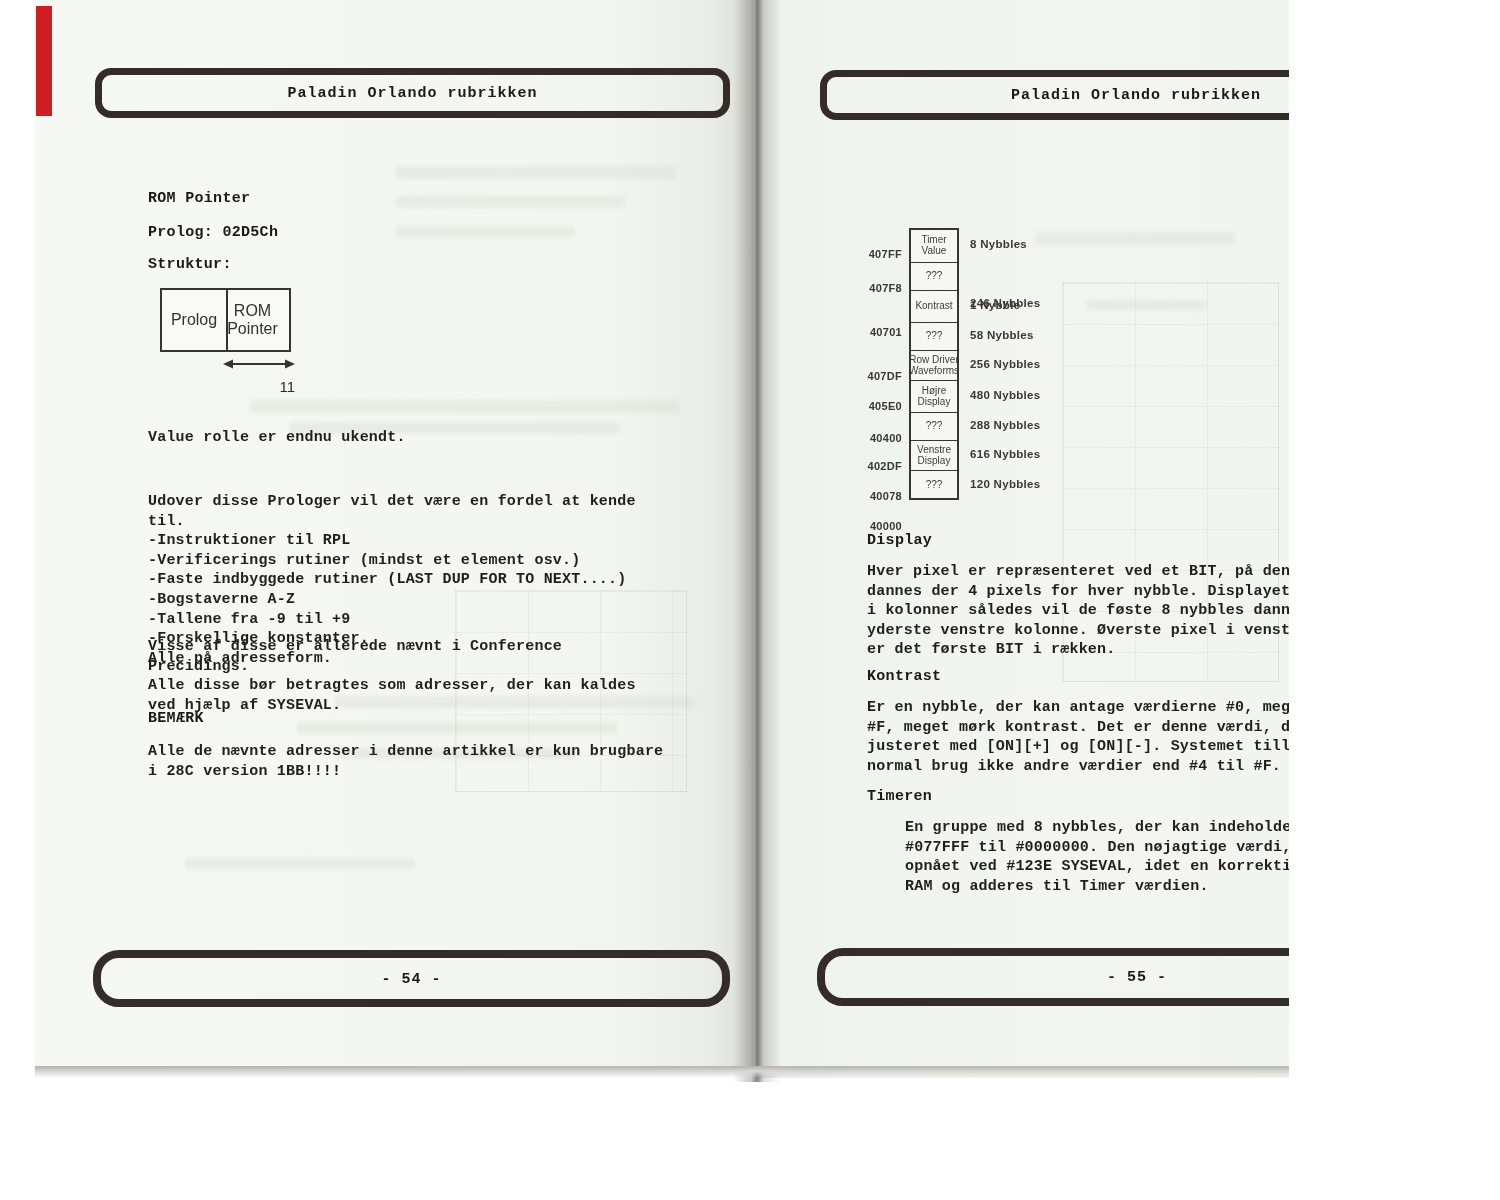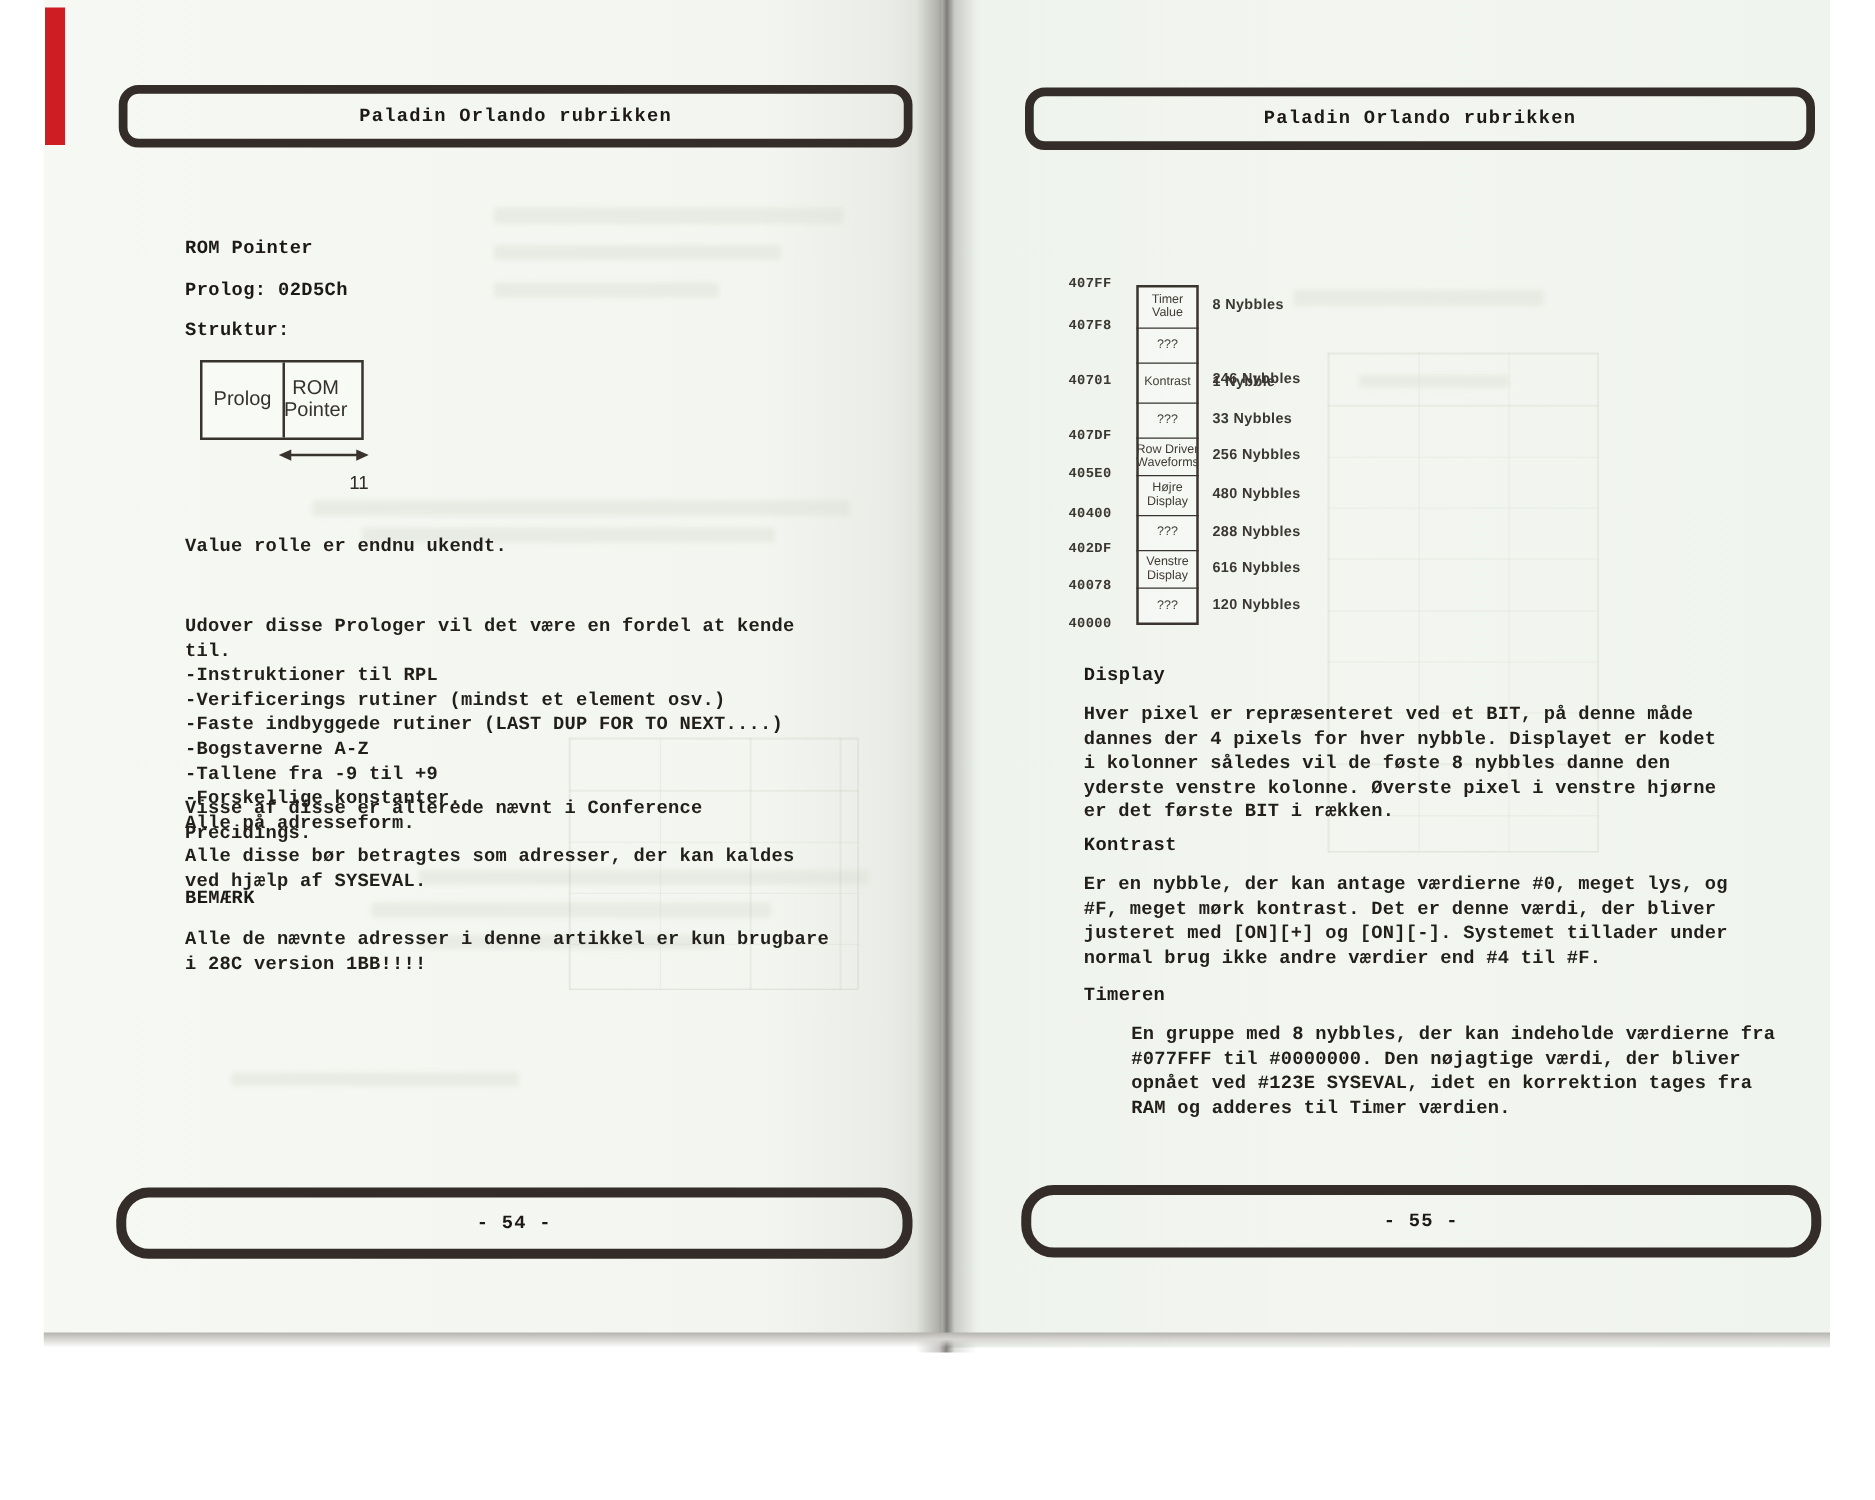--- a/index.html
+++ b/index.html
@@ -1,17 +1,17 @@
 <!DOCTYPE html>
 <html><head>
 <meta charset="utf-8">
 <title>Scanned book spread</title>
 <style>
   html,body{margin:0;padding:0;background:#ffffff;}
-  .stage{position:relative;width:1500px;height:1200px;background:#ffffff;overflow:hidden;
+  .stage{position:relative;width:1289px;height:1200px;background:#ffffff;overflow:hidden;
          font-family:"Liberation Mono","DejaVu Sans Mono",monospace;}
   .page{position:absolute;top:0;}
   .page-left{left:35px;width:718px;height:1068px;
     background:linear-gradient(to right,#f6f8f3 0%,#f3f6f0 80%,#eaede7 94%,#dadcd6 100%);}
   .page-right{left:757px;width:707px;height:1078px;
     background:linear-gradient(to right,#e2e5df 0%,#eff3ed 4%,#f3f6f0 45%,#f0f4ee 100%);}
   .gutter-shadow{position:absolute;left:733px;top:0;width:48px;height:1082px;pointer-events:none;
     background:linear-gradient(to right,rgba(60,58,54,0) 0%,rgba(60,58,54,0.28) 38%,rgba(32,30,28,0.55) 50%,rgba(60,58,54,0.16) 64%,rgba(60,58,54,0) 100%);}
   .page-bottom-shadow{position:absolute;left:35px;top:1066px;width:1429px;height:12px;pointer-events:none;
     background:linear-gradient(to bottom,#b4b3af 0%,#d8d7d3 45%,rgba(230,229,226,0) 100%);}
@@ -39,22 +39,22 @@
     font-family:"Liberation Sans",sans-serif;font-size:15px;color:#2f2b27;}
 
   
   .mm{position:absolute;left:85px;top:226px;width:300px;height:292px;}
   .mm-box{position:absolute;left:67px;top:2px;width:50px;height:272px;box-sizing:border-box;
     border:2px solid #39342f;background:rgba(255,255,255,0.3);}
   .mm-line{position:absolute;left:67px;width:50px;height:0;border-top:1.6px solid #39342f;}
   .mm-cell{position:absolute;left:59px;width:66px;display:flex;align-items:center;justify-content:center;
     text-align:center;font-family:"Liberation Sans",sans-serif;font-size:10px;color:#403b35;
     line-height:1.15;white-space:pre-line;}
-  .mm-addr{position:absolute;left:0;width:60px;text-align:center;transform:translateY(-55%);
-    font-family:Liberation Mono, monospace;font-weight:600;font-size:11px;color:#3b3732;letter-spacing:0.3px;}
+  .mm-addr{position:absolute;left:0;width:60px;text-align:right;transform:translateY(-55%);
+    font-family:Liberation Sans, sans-serif;font-weight:600;font-size:11px;color:#3b3732;letter-spacing:0.3px;margin-top:27px;}
   .mm-size{position:absolute;left:128px;transform:translateY(-55%);white-space:nowrap;
     font-family:"Liberation Sans",sans-serif;font-weight:600;font-size:11.5px;color:#3b3732;letter-spacing:0.3px;}
 
   
   .ghost{position:absolute;background:#d9ded4;opacity:0.45;filter:blur(2px);border-radius:2px;pointer-events:none;}
   .ghost-grid{position:absolute;opacity:0.5;pointer-events:none;border:1px solid rgba(165,175,160,0.35);
     background-image:
       repeating-linear-gradient(to bottom,rgba(165,175,160,0.30) 0 1px,transparent 1px 41px),
       repeating-linear-gradient(to right,rgba(165,175,160,0.30) 0 1px,transparent 1px 72px);}
 </style>
@@ -140,21 +140,21 @@
         <div class="mm-line" style="top: 36px;"></div>
         <div class="mm-cell" style="top: 36px; height: 28px;">???</div>
         <div class="mm-addr" style="top: 36px;">407F8</div>
         <div class="mm-size" style="top: 62px; margin-top: 16px;">246 Nybbles</div>
         <div class="mm-line" style="top: 64px;"></div>
         <div class="mm-cell" style="top: 64px; height: 32px;">Kontrast</div>
         <div class="mm-addr" style="top: 80px;">40701</div>
         <div class="mm-size" style="top: 80px;">1 Nybble</div>
         <div class="mm-line" style="top: 96px;"></div>
         <div class="mm-cell" style="top: 96px; height: 28px;">???</div>
-        <div class="mm-size" style="top: 110px;">33 Nybbles</div>
+        <div class="mm-size" style="top: 110px;">58 Nybbles</div>
         <div class="mm-line" style="top: 124px;"></div>
         <div class="mm-cell" style="top: 124px; height: 30px;">Row Driver
 Waveforms</div>
         <div class="mm-addr" style="top: 124px;">407DF</div>
         <div class="mm-size" style="top: 139px;">256 Nybbles</div>
         <div class="mm-line" style="top: 154px;"></div>
         <div class="mm-cell" style="top: 154px; height: 32px;">Højre
 Display</div>
         <div class="mm-addr" style="top: 154px;">405E0</div>
         <div class="mm-size" style="top: 170px;">480 Nybbles</div>

